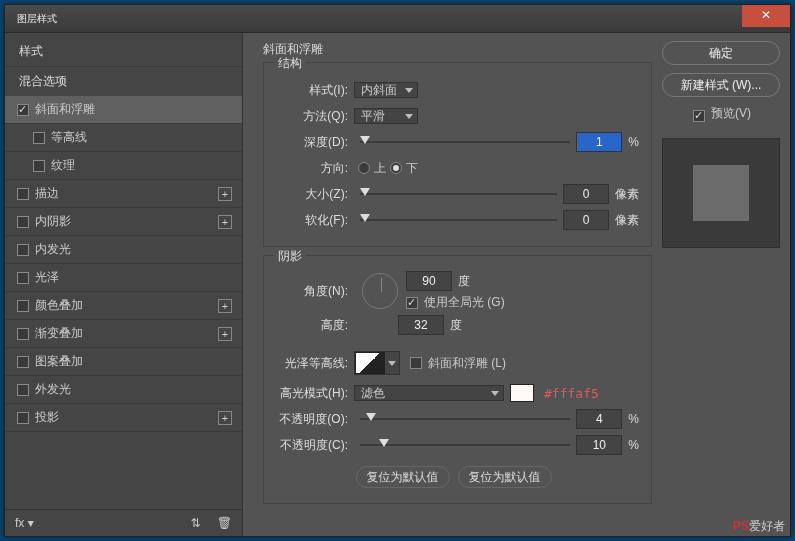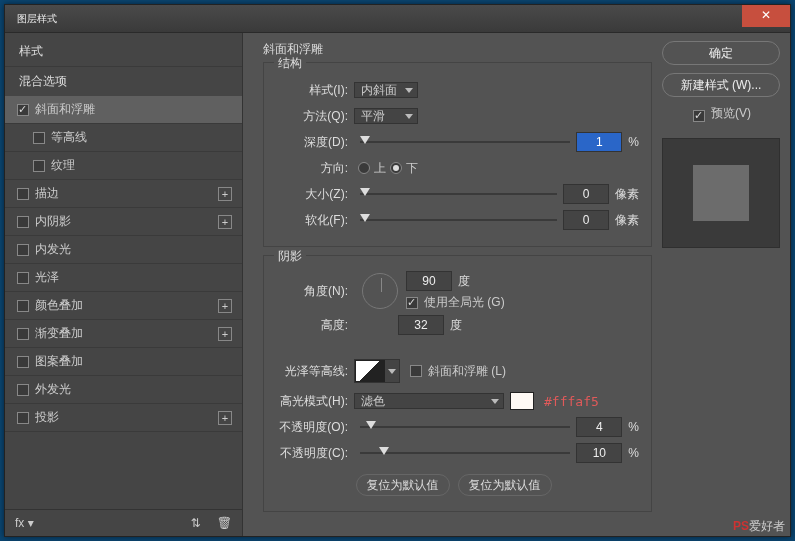--- a/index.html
+++ b/index.html
@@ -207,21 +207,21 @@
                   <span>使用全局光 (G)</span>
                 </div>
               </div>
             </div>
             <div class="row">
               <span class="lbl">高度:</span>
               <div style="width:44px"></div>
               <input class="num" value="32" style="">
               <span class="unit">度</span>
             </div>
-            <div class="row" style="margin-top:22px">
+            <div class="row" style="margin-top:14px">
               <span class="lbl">光泽等高线:</span>
               <div class="contour-wrap">
                 <span class="contour"></span>
                 <span class="cw-caret">
                     <span class="caret"></span>
                   </span>
               </div>
               <span style="width:10px"></span>
               <span class="chk"></span>
               <span>斜面和浮雕 (L)</span>

